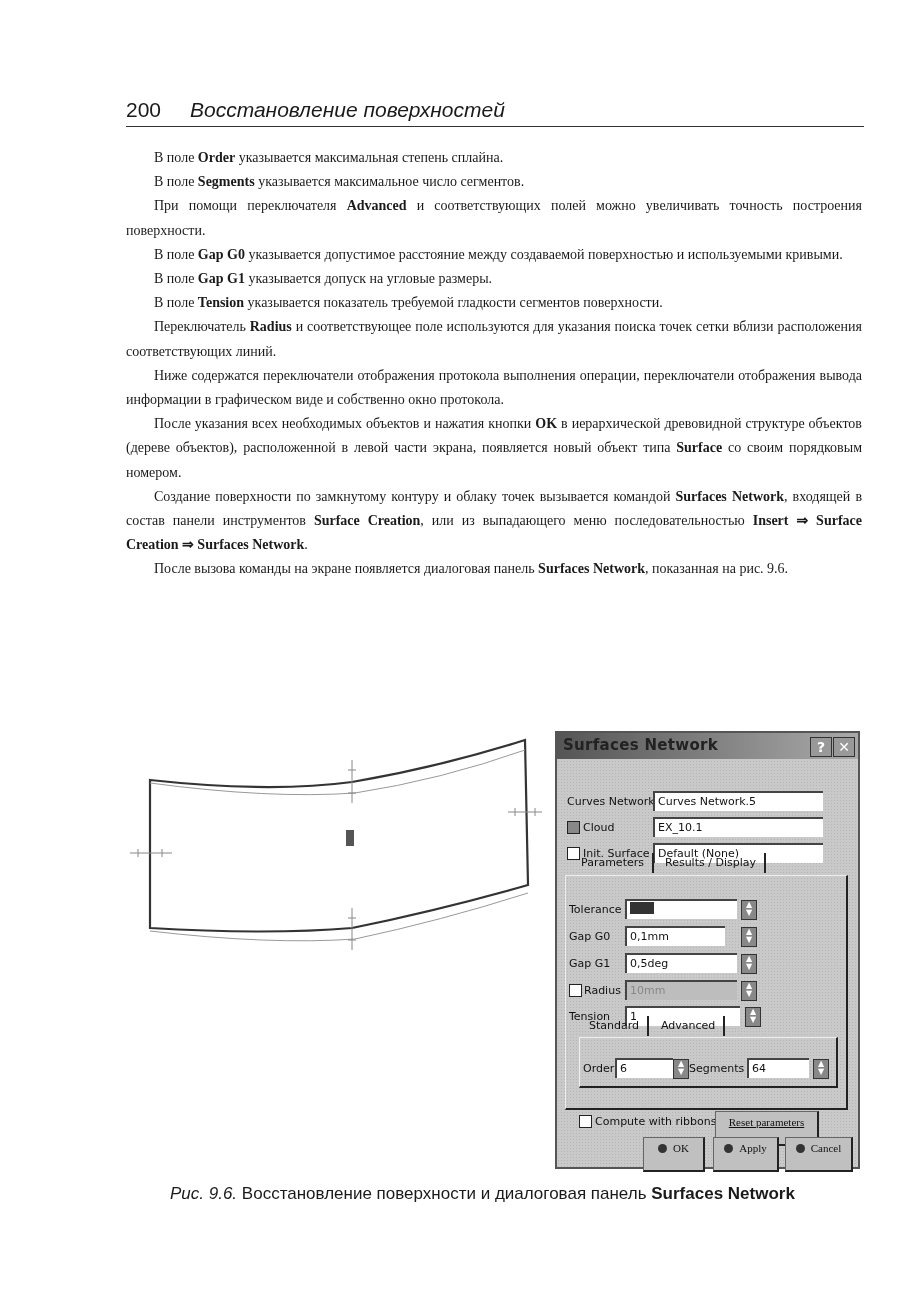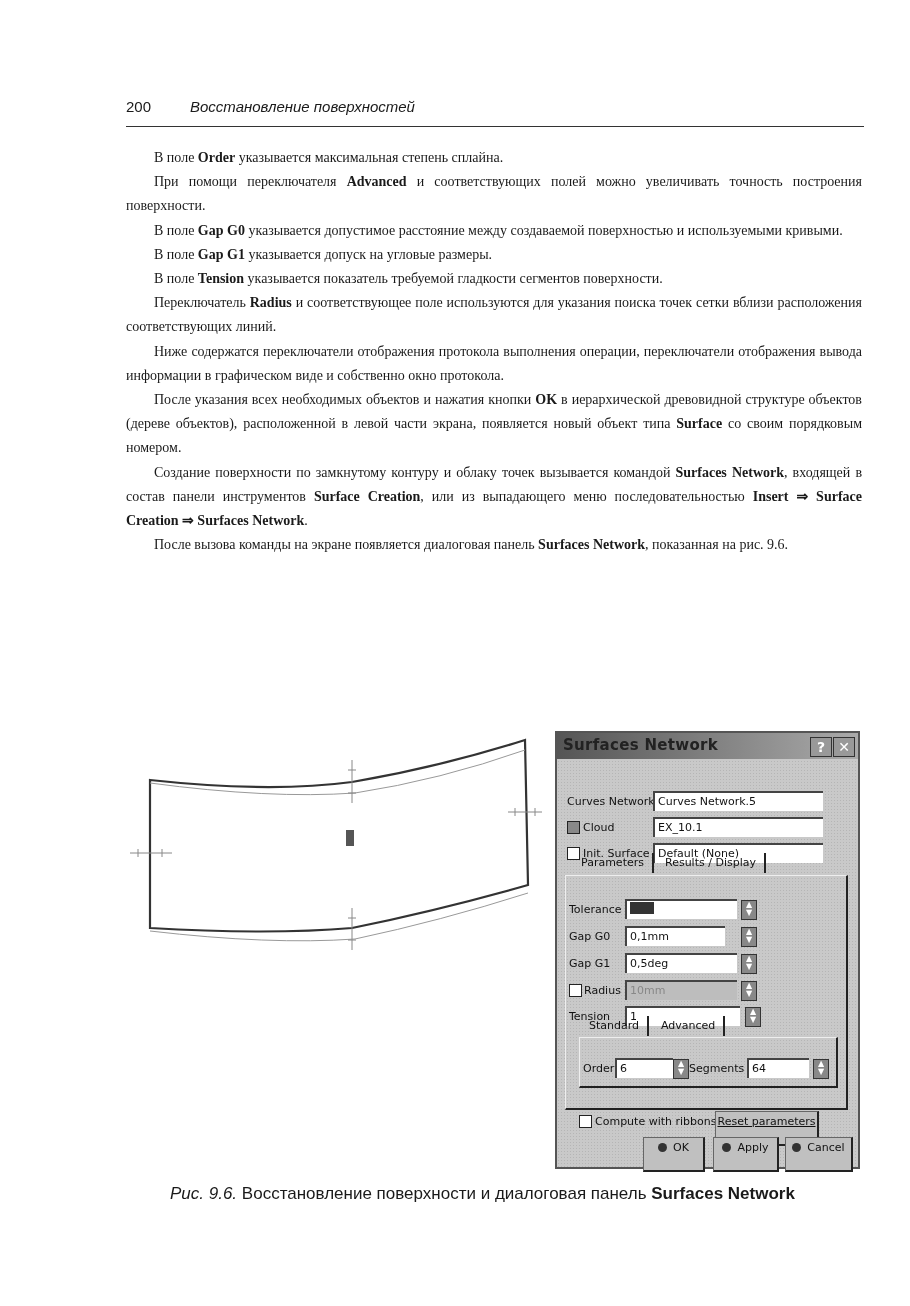--- a/index.html
+++ b/index.html
@@ -1,18 +1,18 @@
 <!DOCTYPE html>
 <html><head>
 <meta charset="utf-8">
 <style>
   html,body{margin:0;padding:0;background:#fff;}
   body{width:910px;height:1306px;position:relative;overflow:hidden;color:#1a1a1a;}
   .header{position:absolute;left:126px;top:96px;width:738px;height:30px;border-bottom:1.5px solid #333;
-    font-family:"Liberation Sans",sans-serif;font-size:15px;}
+    font-family:"Liberation Sans",sans-serif;font-size:21px;}
   .header .num{position:absolute;left:0;top:2px;}
   .header .title{position:absolute;left:64px;top:2px;font-style:italic;}
   .text{position:absolute;left:126px;top:146px;width:736px;font-family:"Liberation Serif",serif;
     font-size:14px;line-height:24.2px;text-align:justify;}
   .text p{margin:0;text-indent:28px;}
   .text b{font-weight:bold;}
   
   .figure{position:absolute;left:110px;top:725px;width:440px;height:245px;}
   
   .dlg{position:absolute;left:555px;top:731px;width:305px;height:438px;background:#c9c9c9;
@@ -27,37 +27,38 @@
   .field{position:absolute;height:20px;background:#fff;border-top:2px solid #444;border-left:2px solid #444;
     box-sizing:border-box;padding-left:3px;line-height:17px;font-size:11px;color:#111;}
   .field.dis{background:#bdbdbd;color:#888;}
   .chk{position:absolute;top:4px;width:11px;height:11px;border:1px solid #222;background:#fff;}
   .chk.on{background:#888;}
   .spin{position:absolute;width:14px;height:18px;background:#888;border:1px solid #333;
     font-size:8px;color:#fff;text-align:center;line-height:8px;}
   .tab{position:absolute;height:20px;padding:0 8px;line-height:20px;font-size:11px;color:#111;border-right:2px solid #222;}
   .frame{position:absolute;border-right:2px solid #222;border-bottom:2px solid #222;border-left:1px solid #eee;border-top:1px solid #eee;}
   .btn{position:absolute;height:35px;border:1px solid #666;border-right:2px solid #222;border-bottom:2px solid #222;
-    background:#c0c0c0;box-sizing:border-box;font-size:11px;text-align:center;line-height:20px;color:#111;}
+    background:#c0c0c0;box-sizing:border-box;font-size:11px;text-align:center;line-height:20px;color:#111;font-family:Liberation Serif, serif;}
   .dot{display:inline-block;width:9px;height:9px;border-radius:50%;background:#333;margin-right:6px;vertical-align:-1px;}
   .reset{text-decoration:underline;}
   .caption{position:absolute;left:170px;top:1184px;font-family:"Liberation Sans",sans-serif;font-size:17px;}
   .caption i{font-style:italic;}
   .caption b{font-weight:bold;}
 </style>
 </head>
 <body>
 
 <div class="header">
   <span class="num">200</span>
   <span class="title">Восстановление поверхностей</span>
 </div>
 
 <div class="text" id="body-text">
     <p>В поле <b>Order</b> указывается максимальная степень сплайна.</p>
+    <p>В поле <b>Segments</b> указывается максимальное число сегментов.</p>
     <p>При помощи переключателя <b>Advanced</b> и соответствующих полей можно увеличивать точность построения поверхности.</p>
     <p>В поле <b>Gap G0</b> указывается допустимое расстояние между создаваемой поверхностью и используемыми кривыми.</p>
     <p>В поле <b>Gap G1</b> указывается допуск на угловые размеры.</p>
     <p>В поле <b>Tension</b> указывается показатель требуемой гладкости сегментов поверхности.</p>
     <p>Переключатель <b>Radius</b> и соответствующее поле используются для указания поиска точек сетки вблизи расположения соответствующих линий.</p>
     <p>Ниже содержатся переключатели отображения протокола выполнения операции, переключатели отображения вывода информации в графическом виде и собственно окно протокола.</p>
     <p>После указания всех необходимых объектов и нажатия кнопки <b>OK</b> в иерархической древовидной структуре объектов (дереве объектов), расположенной в левой части экрана, появляется новый объект типа <b>Surface</b> со своим порядковым номером.</p>
     <p>Создание поверхности по замкнутому контуру и облаку точек вызывается командой <b>Surfaces Network</b>, входящей в состав панели инструментов <b>Surface Creation</b>, или из выпадающего меню последовательностью <b>Insert ⇒ Surface Creation ⇒ Surfaces Network</b>.</p>
     <p>После вызова команды на экране появляется диалоговая панель <b>Surfaces Network</b>, показанная на рис. 9.6.</p>
   </div>

